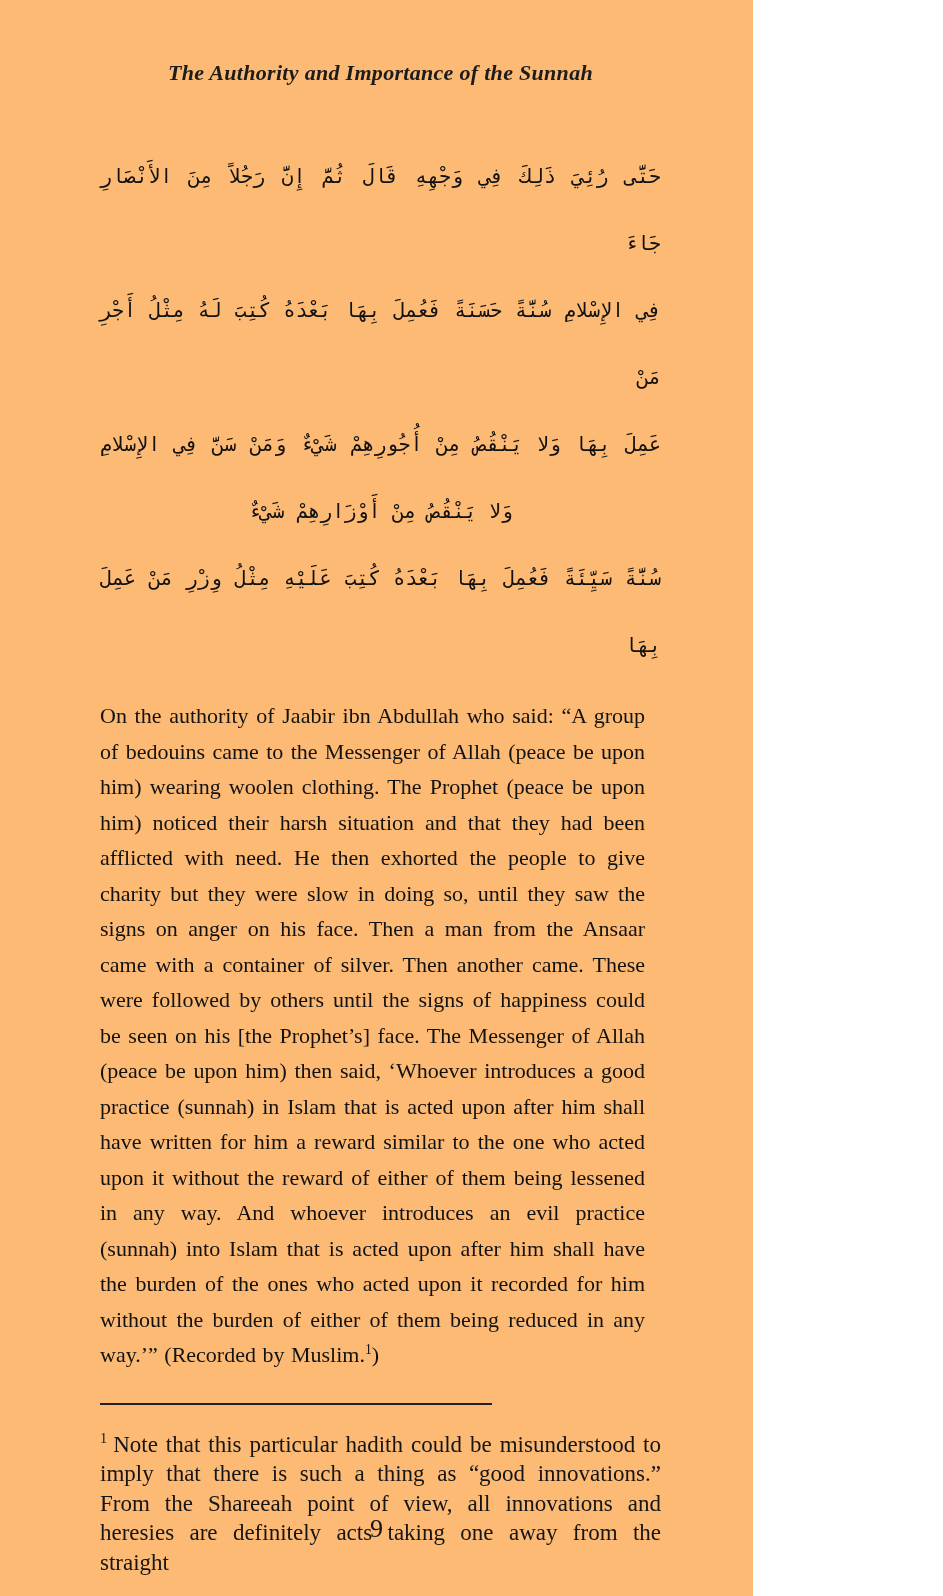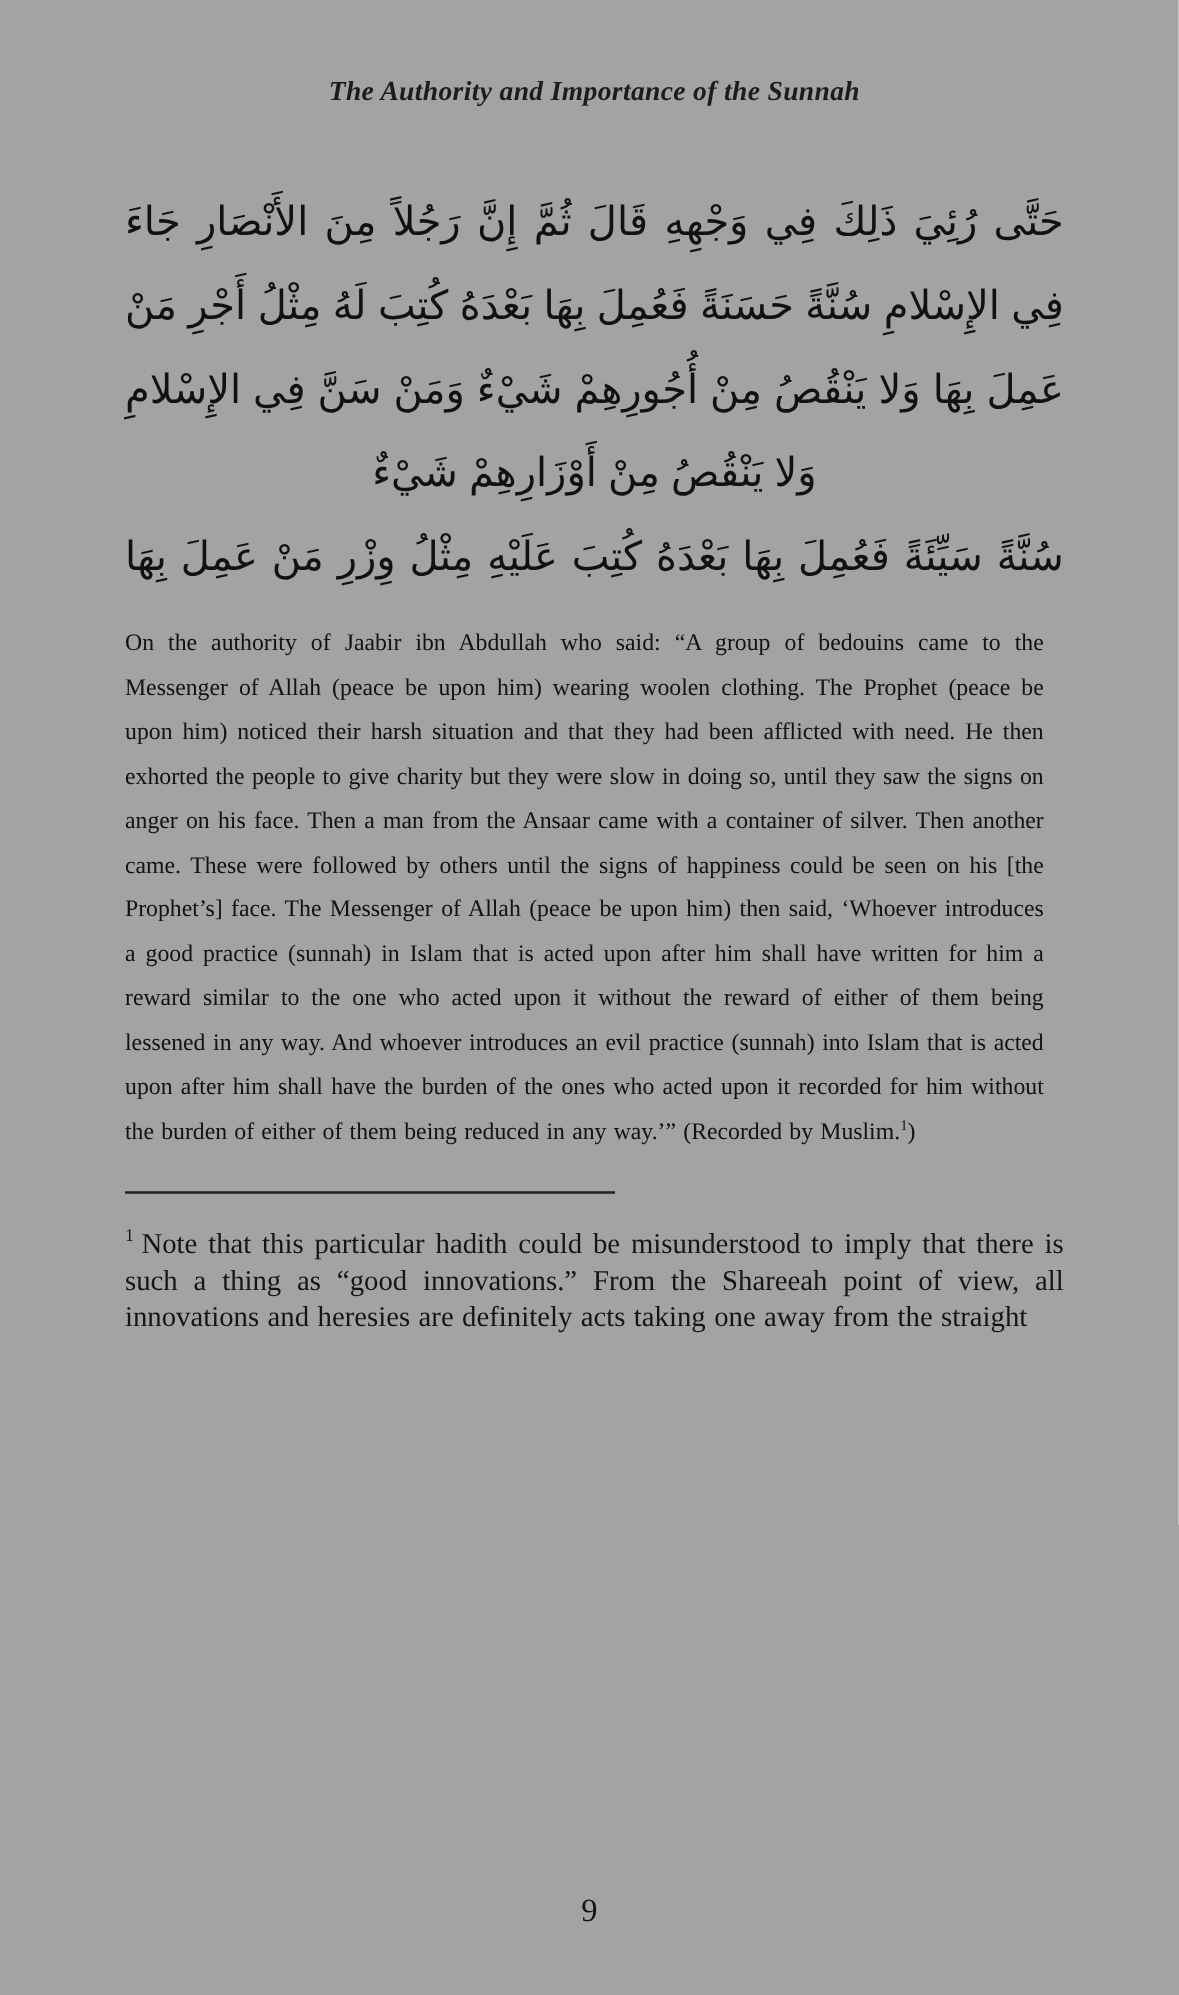--- a/index.html
+++ b/index.html
@@ -2,58 +2,58 @@
 <html><head>
 <meta charset="utf-8">
 <style>
   html, body {
     margin: 0;
     padding: 0;
     background: #ffffff;
   }
   .page {
     position: relative;
-    width: 943px;
+    width: 753px;
     height: 1596px;
     box-sizing: border-box;
-    background: #a3a3a3;
+    background: #fdba74;
     color: #141414;
     font-family: "Liberation Serif", "DejaVu Serif", serif;
     padding: 60px 92px 0 100px;
     overflow: hidden;
   }
   .running-header {
     text-align: center;
     font-style: italic;
     font-weight: 600;
     font-size: 22px;
     letter-spacing: 0.3px;
     color: #1c1c1c;
     margin-bottom: 0;
   }
   .arabic-block {
     direction: rtl;
     margin-top: 58px;
-    font-family: Liberation Sans, sans-serif;
-    font-size: 32px;
+    font-family: Liberation Mono, monospace;
+    font-size: 20px;
     line-height: 67px;
     color: #111;
   }
   .arabic-line {
     text-align: justify;
     text-align-last: justify;
     white-space: normal;
   }
   .arabic-line.last {
     text-align: center;
     text-align-last: center;
   }
   .translation {
     margin: 18px 16px 0 0;
-    font-size: 19px;
+    font-size: 22px;
     line-height: 35.5px;
     text-align: justify;
     color: #121212;
     word-spacing: 1px;
   }
   .translation sup {
     font-size: 0.62em;
     line-height: 0;
     vertical-align: super;
   }

